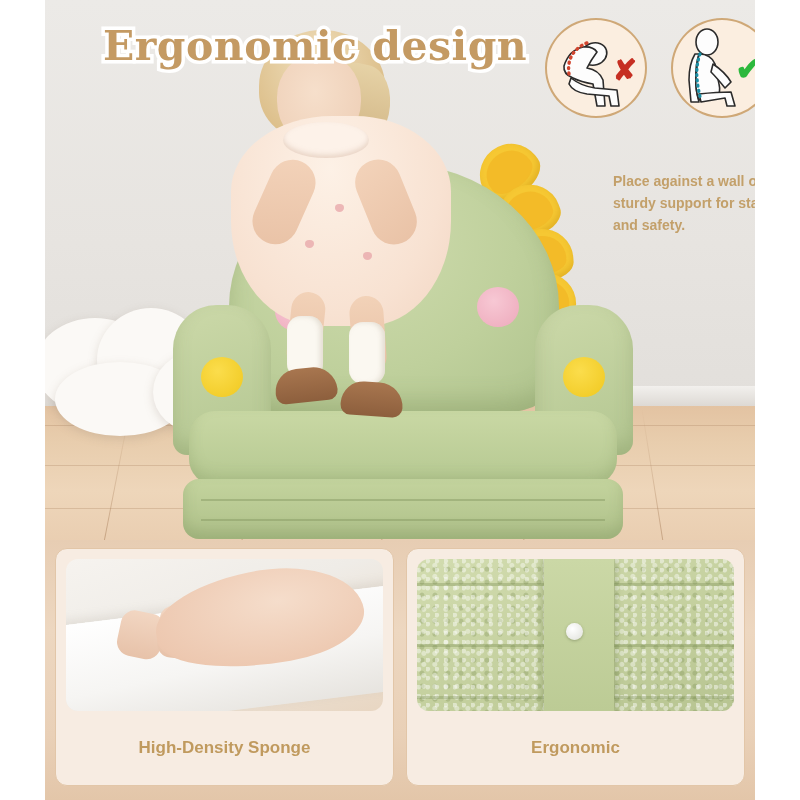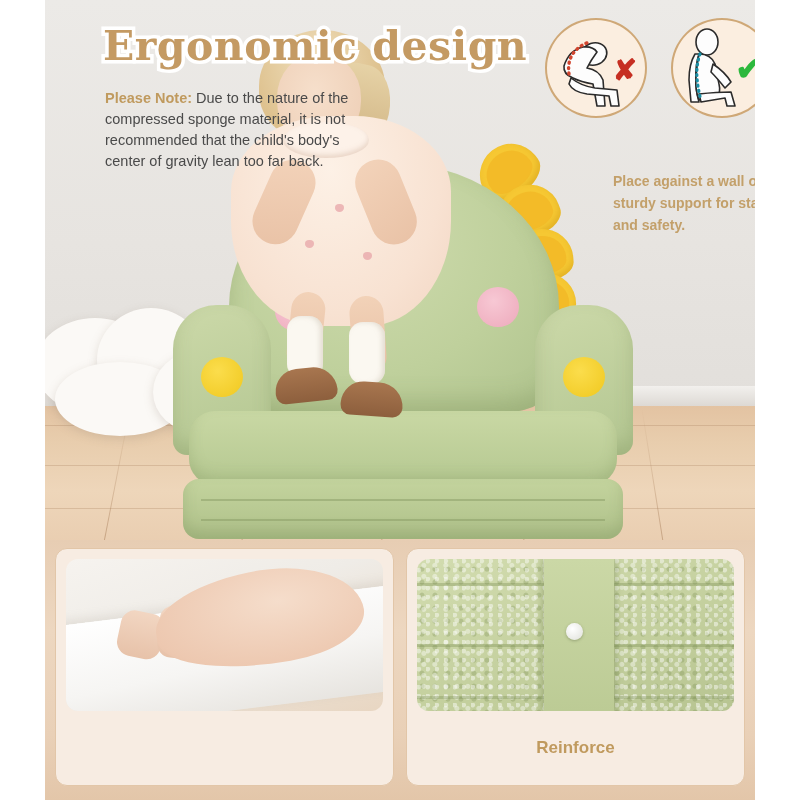--- a/index.html
+++ b/index.html
@@ -242,23 +242,20 @@
       <div class="leg" style="left:58px;top:262px;transform:rotate(6deg)"></div>
       <div class="leg" style="left:120px;top:266px;transform:rotate(-4deg)"></div>
       <div class="sock" style="left:56px;top:286px"></div>
       <div class="sock" style="left:118px;top:292px"></div>
       <div class="shoe" style="left:44px;top:338px;transform:rotate(-6deg)"></div>
       <div class="shoe" style="left:110px;top:352px;transform:rotate(4deg)"></div>
     </div>
 
     <div class="title">Ergonomic design</div>
 
-    <div class="note">
-      <span class="lbl">Please Note:</span><span> Due to the nature of the compressed sponge material, it is not recommended that the child's body's center of gravity lean too far back.</span>
-    </div>
 
     <div class="side-note">Place against a wall or sturdy support for stability and safety.</div>
 
     <div class="badge bad">
       <svg viewBox="0 0 100 100" width="100" height="100">
         <g fill="#fdfdfd" stroke="#2b2b2b" stroke-width="1.6" stroke-linejoin="round">
           <ellipse cx="47" cy="34" rx="13" ry="11" transform="rotate(-18 47 34)"></ellipse>
           <path d="M17 46 Q22 30 36 27 Q46 26 50 32 Q44 40 40 48 Q52 50 56 60 L58 86 L50 86 L46 64 Q34 62 26 58 Q16 54 17 46 Z"></path>
           <path d="M24 58 Q34 66 48 68 L70 70 L72 86 L64 86 L62 76 L40 74 Q26 72 22 64 Z"></path>
         </g>
@@ -286,28 +283,29 @@
 
     <div class="card">
       <div class="thumb t1">
         <div class="foam"></div>
         <div class="finger" style="left:18%;top:38%;width:14%;height:30%;transform:rotate(12deg)"></div>
         <div class="finger" style="left:30%;top:33%;width:14%;height:34%;transform:rotate(6deg)"></div>
         <div class="finger" style="left:42%;top:32%;width:14%;height:34%;transform:rotate(0deg)"></div>
         <div class="finger" style="left:54%;top:34%;width:14%;height:30%;transform:rotate(-6deg)"></div>
         <div class="hand"></div>
       </div>
+      <div class="cap">High-Density Sponge</div>
     </div>
 
     <div class="card">
       <div class="thumb t2">
         <div class="seam" style="top:16%"></div>
         <div class="seam" style="top:56%"></div>
         <div class="seam" style="top:90%"></div>
         <div class="strap"></div>
         <div class="snap"></div>
       </div>
-      <div class="cap">Reinforce</div>
+      <div class="cap">Ergonomic</div>
     </div>
 
 
   </div>
 </div>
 
 </body></html>

